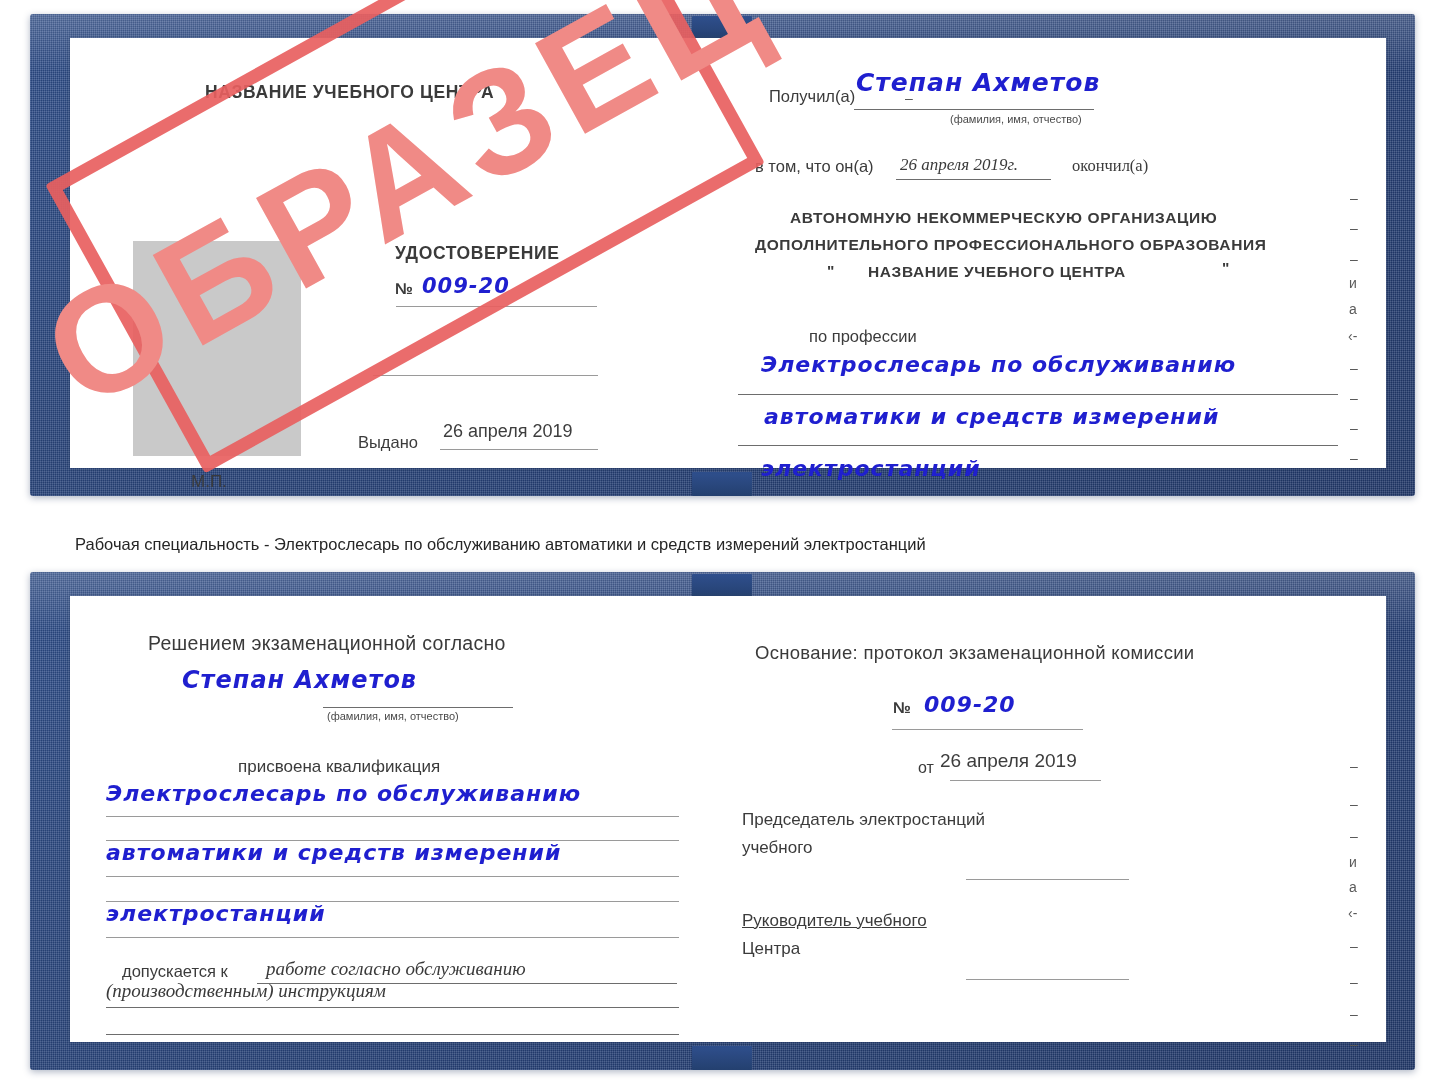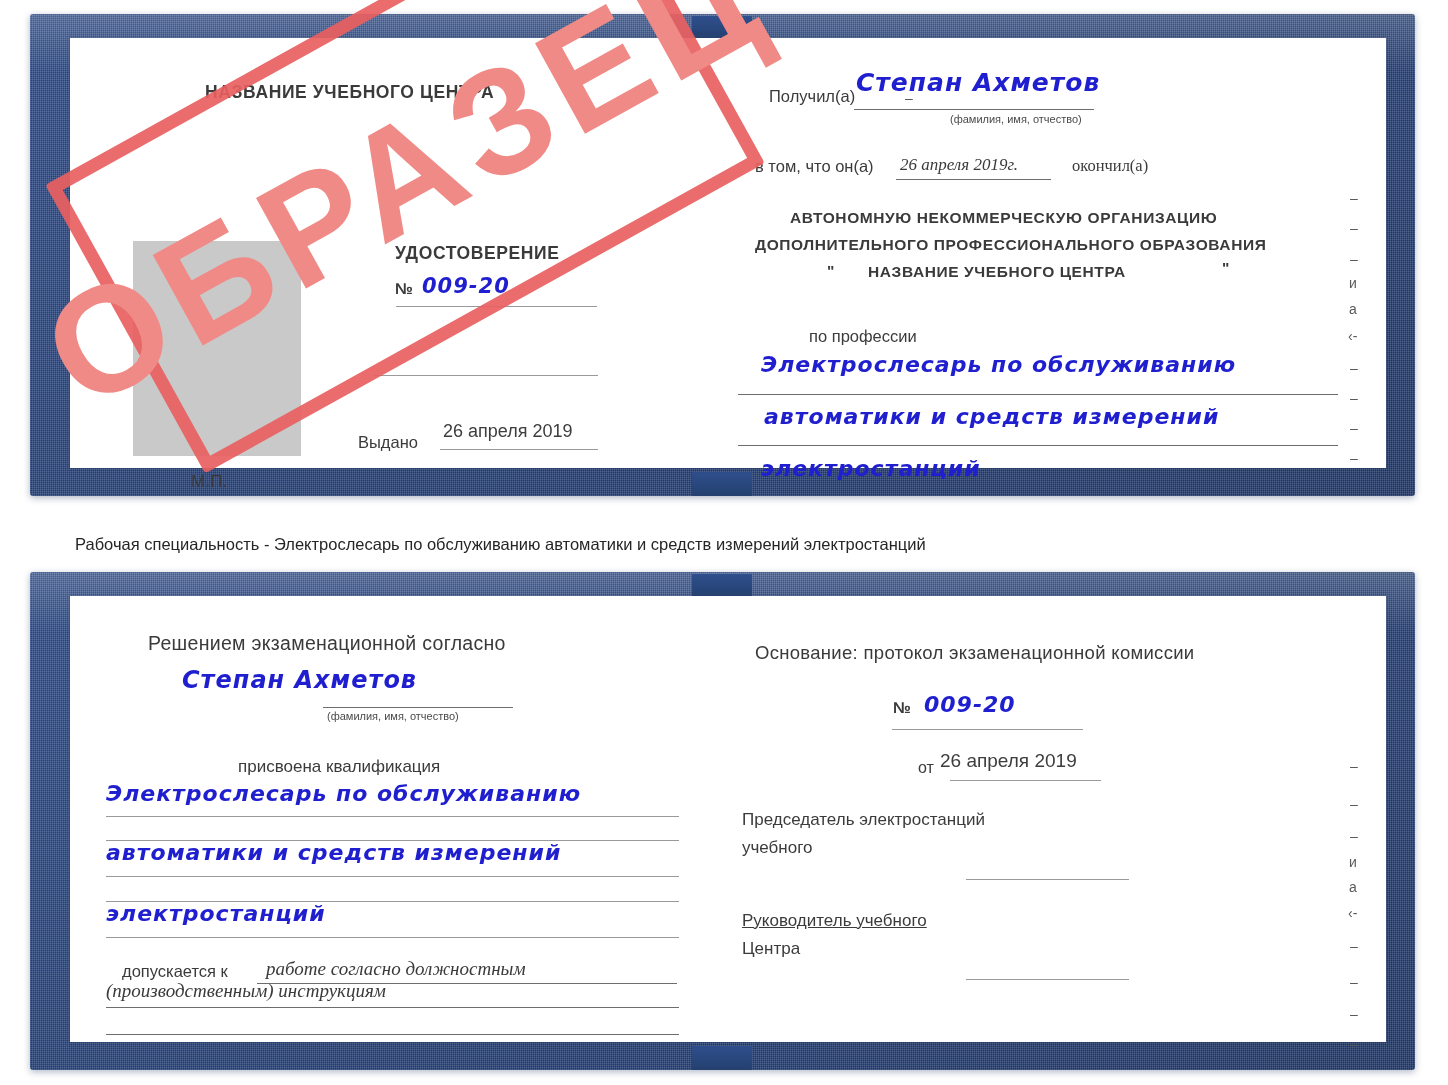--- a/index.html
+++ b/index.html
@@ -252,21 +252,21 @@
 
       <div class="rule" style="left:36px; top:244px; width:573px;"></div>
       <div class="t hand" style="left:36px; top:246px; font-size:22px;">автоматики и средств измерений</div>
       <div class="rule" style="left:36px; top:280px; width:573px;"></div>
 
       <div class="rule" style="left:36px; top:305px; width:573px;"></div>
       <div class="t hand" style="left:36px; top:307px; font-size:22px;">электростанций</div>
       <div class="rule" style="left:36px; top:341px; width:573px;"></div>
 
       <div class="t" style="left:52px; top:367px; font-size:16.5px;">допускается к</div>
-      <div class="t ital-serif" style="left:196px; top:363px; font-size:19px;">работе согласно должностным</div>
+      <div class="t ital-serif" style="left:196px; top:363px; font-size:19px;">работе согласно обслуживанию</div>
       <div class="rule dark" style="left:187px; top:387px; width:420px;"></div>
 
       <div class="t ital-serif" style="left:36px; top:385px; font-size:19px;">(производственным) инструкциям</div>
       <div class="rule dark" style="left:36px; top:411px; width:573px;"></div>
 
       <div class="rule dark" style="left:36px; top:438px; width:573px;"></div>
     </div>
 
     <div class="page page-right">
 

